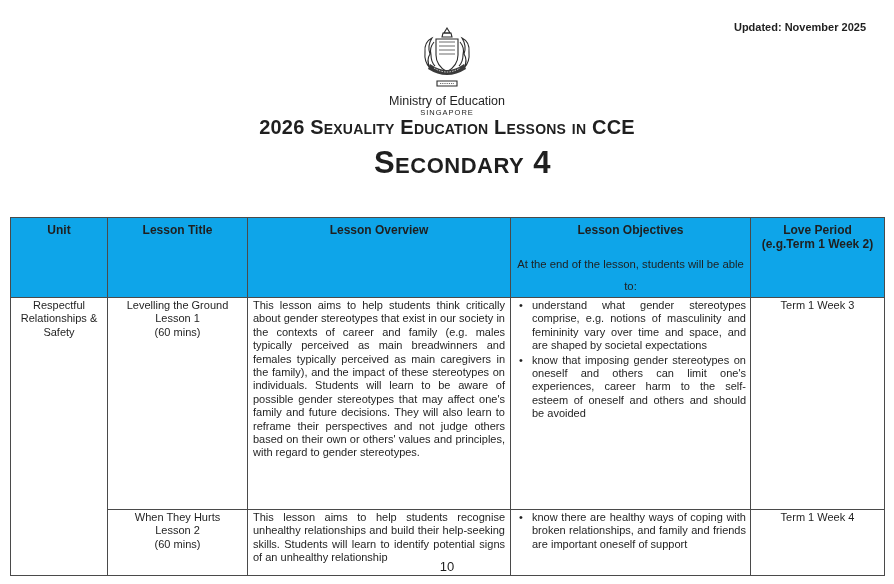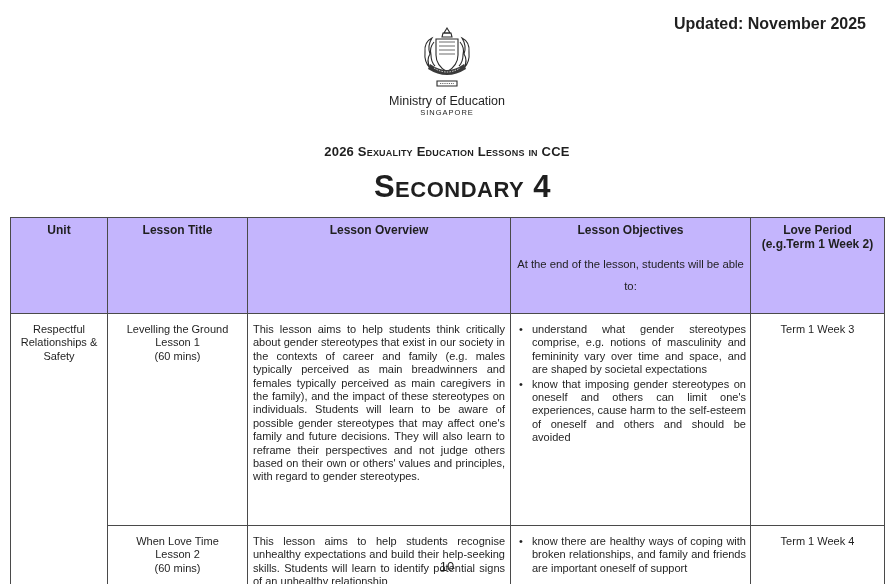--- a/index.html
+++ b/index.html
@@ -6,38 +6,38 @@
   html, body { width: 894px; height: 584px; }
   body {
     position: relative;
     background: #ffffff;
     font-family: "Liberation Sans", sans-serif;
     color: #1f1f1f;
     overflow: hidden;
   }
   .updated {
     position: absolute;
-    top: 15px;
+    top: 21px;
     right: 28px;
-    font-size: 16px;
+    font-size: 11px;
     font-weight: bold;
   }
   .doc-header {
     position: absolute;
     top: 26px;
     left: 0;
     right: 0;
     text-align: center;
   }
   .crest { display: block; margin: 0 auto; }
   .ministry { font-size: 12.5px; margin-top: 3px; line-height: 13px; }
   .country  { font-size: 7.5px; letter-spacing: 1px; line-height: 9px; }
   .doc-title {
-    margin-top: 26px;
-    font-size: 13px;
+    margin-top: 2px;
+    font-size: 20px;
     font-weight: bold;
     font-variant: small-caps;
     letter-spacing: 0.2px;
     line-height: 17px;
   }
   .doc-subtitle {
     margin-top: 10px;
     font-size: 31px;
     font-weight: bold;
     font-variant: small-caps;
@@ -48,36 +48,36 @@
   table.lessons {
     position: absolute;
     left: 10px;
     top: 217px;
     width: 874px;
     border-collapse: collapse;
     table-layout: fixed;
   }
   th, td { border: 1px solid #4a4a4a; }
   th {
-    background: #c4b5fd;
+    background: #0ea5e9;
     font-size: 12px;
     font-weight: bold;
     text-align: center;
     vertical-align: top;
-    padding: 5px 4px 16px 4px;
+    padding: 5px 4px 0 4px;
   }
   .th-sub { font-weight: normal; font-size: 11.3px; margin-top: 16px; line-height: 22px; }
   tr.header-row { height: 51px; }
   tr.row-1 { height: 212px; }
   tr.row-2 { height: 66px; }
   td {
     vertical-align: top;
     font-size: 11px;
     line-height: 13.4px;
-    padding: 9px 5px;
+    padding: 1px 5px;
   }
   .unit-cell, .title-cell, .time-cell { text-align: center; }
   .overview-cell { text-align: justify; }
   .objectives-cell { padding-right: 4px; }
   .objectives-cell ul { list-style: none; }
   .objectives-cell li {
     position: relative;
     padding-left: 16px;
     text-align: justify;
     margin-bottom: 1px;
@@ -156,32 +156,32 @@
       <td class="unit-cell" rowspan="2">Respectful Relationships &amp; Safety</td>
       <td class="title-cell">
         <div>Levelling the Ground</div>
         <div>Lesson 1</div>
         <div>(60 mins)</div>
       </td>
       <td class="overview-cell">This lesson aims to help students think critically about gender stereotypes that exist in our society in the contexts of career and family (e.g. males typically perceived as main breadwinners and females typically perceived as main caregivers in the family), and the impact of these stereotypes on individuals. Students will learn to be aware of possible gender stereotypes that may affect one's family and future decisions. They will also learn to reframe their perspectives and not judge others based on their own or others' values and principles, with regard to gender stereotypes.</td>
       <td class="objectives-cell">
         <ul>
           <li>understand what gender stereotypes comprise, e.g. notions of masculinity and femininity vary over time and space, and are shaped by societal expectations</li>
-          <li>know that imposing gender stereotypes on oneself and others can limit one's experiences, cause harm to the self-esteem of oneself and others and should be avoided</li>
+          <li>know that imposing gender stereotypes on oneself and others can limit one's experiences, career harm to the self-esteem of oneself and others and should be avoided</li>
         </ul>
       </td>
       <td class="time-cell">Term 1 Week 3</td>
     </tr>
     <tr class="row-2">
       <td class="title-cell">
-        <div>When Love Time</div>
+        <div>When They Hurts</div>
         <div>Lesson 2</div>
         <div>(60 mins)</div>
       </td>
-      <td class="overview-cell">This lesson aims to help students recognise unhealthy expectations and build their help-seeking skills. Students will learn to identify potential signs of an unhealthy relationship</td>
+      <td class="overview-cell">This lesson aims to help students recognise unhealthy relationships and build their help-seeking skills. Students will learn to identify potential signs of an unhealthy relationship</td>
       <td class="objectives-cell">
         <ul>
           <li>know there are healthy ways of coping with broken relationships, and family and friends are important oneself of support</li>
         </ul>
       </td>
       <td class="time-cell">Term 1 Week 4</td>
     </tr>
   </tbody>
 </table>
 

